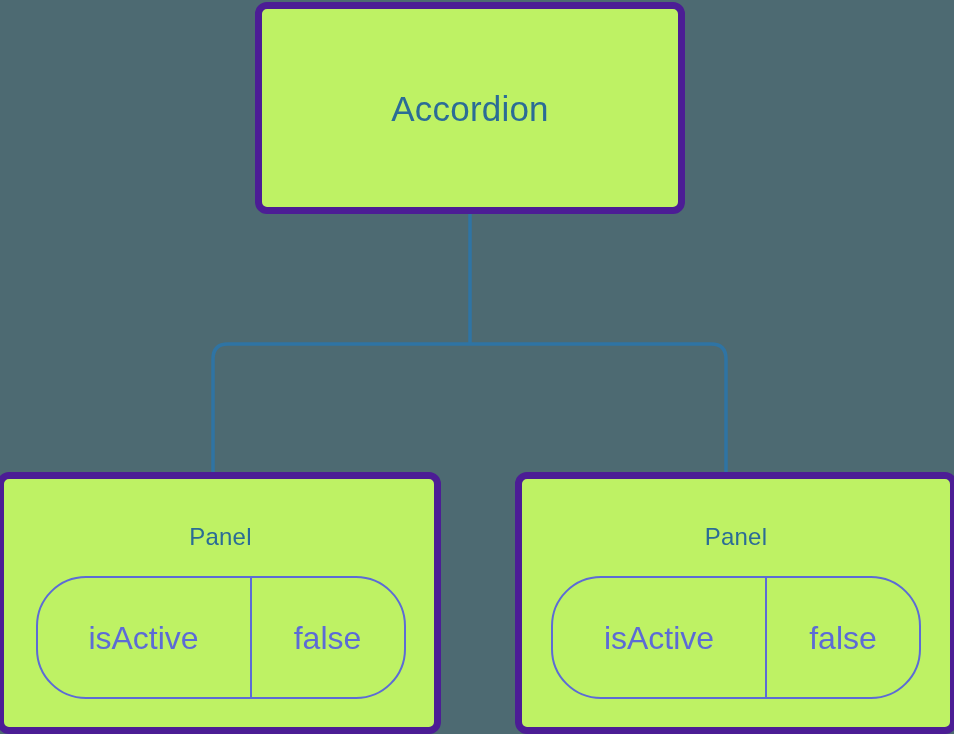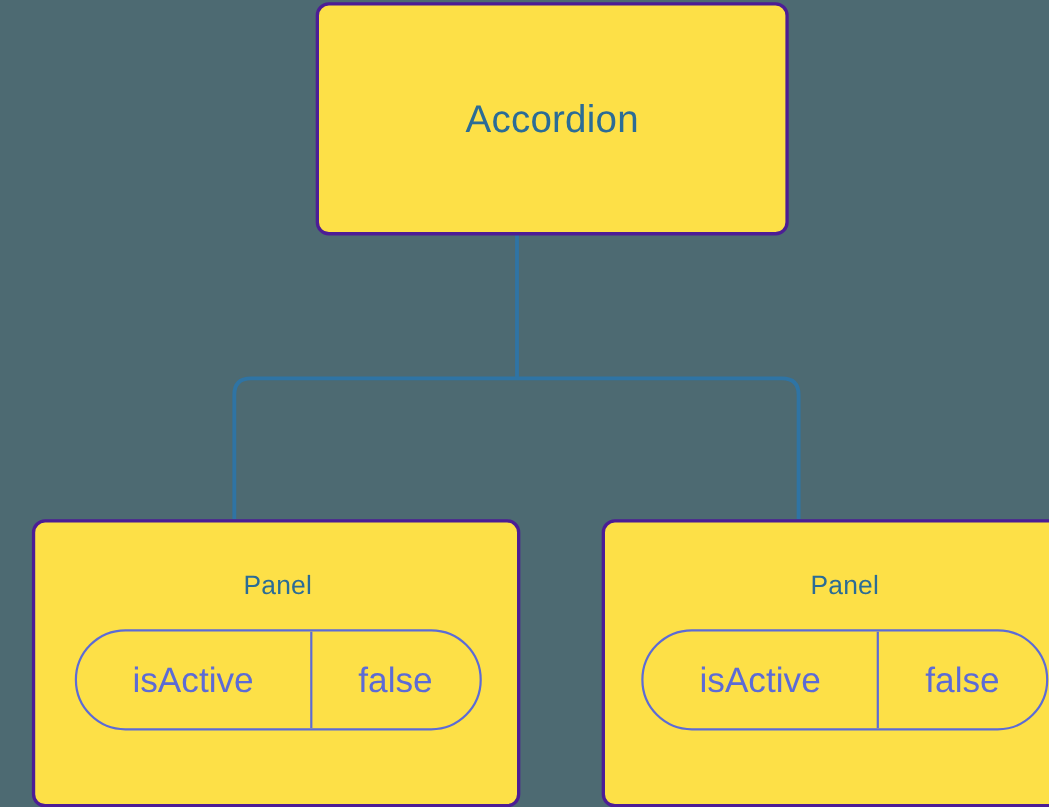--- a/index.html
+++ b/index.html
@@ -25,25 +25,24 @@
     left: 0;
     top: 0;
     width: 954px;
     height: 734px;
     pointer-events: none;
   }
 
   
   .node {
     position: absolute;
-    background: #fde047;
-    border: 3px solid #4c1d95;
+    background: #bef264;
+    border: 7px solid #4c1d95;
     border-radius: 12px;
     box-sizing: border-box;
-    margin-left: 32px;
   }
 
   #node-accordion {
     left: 255px;
     top: 2px;
     width: 430px;
     height: 212px;
     display: flex;
     align-items: center;
     justify-content: center;
@@ -84,21 +83,21 @@
   #node-panel-0 .panel-inner { padding-left: 3px; }
 
   .panel-inner .node-title {
     font-size: 24px;
     margin-top: 46px;
   }
 
   
   .state-pill {
     margin-top: 27px;
-    height: 92px;
+    height: 123px;
     display: flex;
     align-items: stretch;
     border: 2px solid #5c6bd6;
     border-radius: 50px;
     background: transparent;
     box-sizing: border-box;
     overflow: hidden;
   }
   .state-key,
   .state-val {

